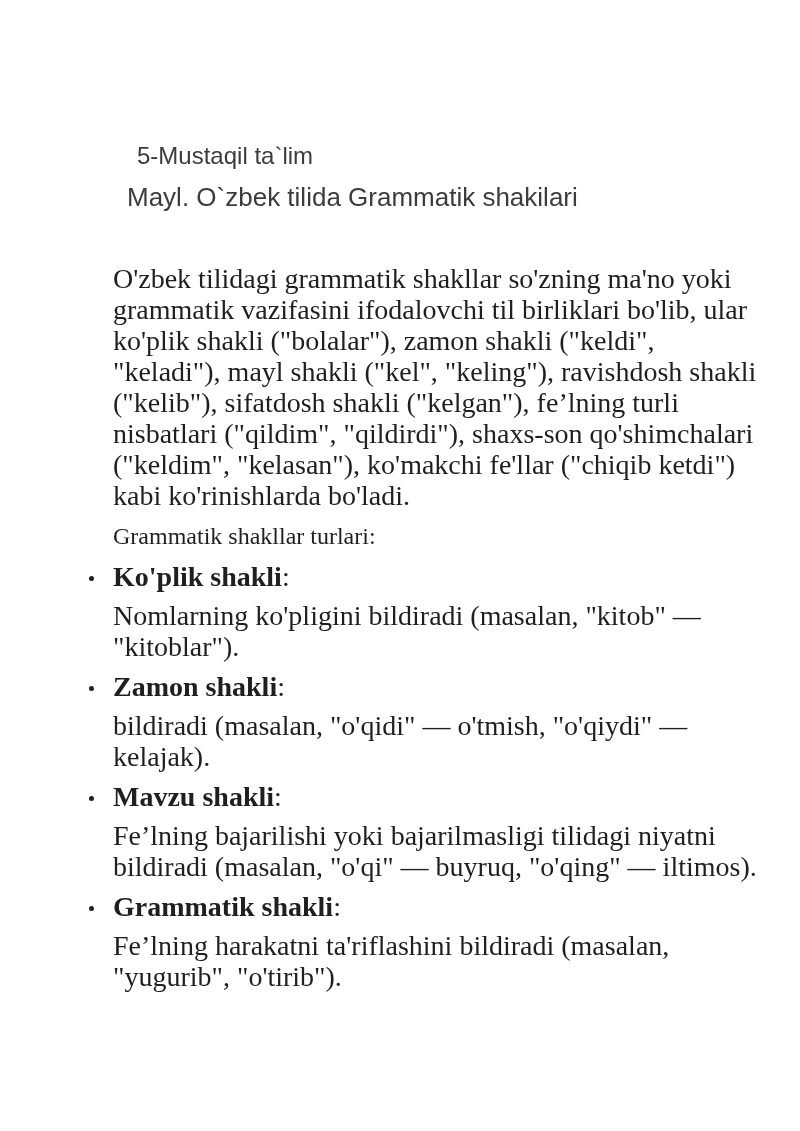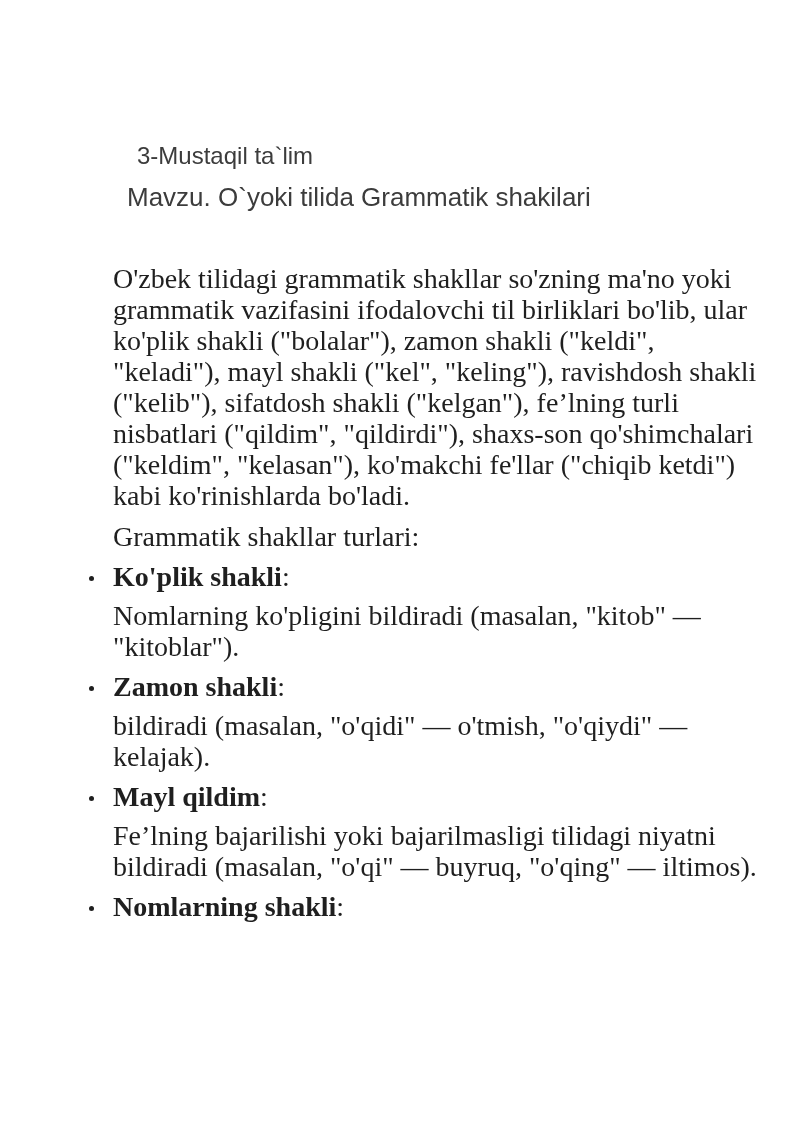--- a/index.html
+++ b/index.html
@@ -38,21 +38,21 @@
   .intro {
     margin-top: 49px;
   }
   .text-line {
     font-size: 28px;
     line-height: 31px;
     white-space: nowrap;
   }
   .section-title {
     margin-top: 10px;
-    font-size: 28px;
+    font-size: 24px;
     line-height: 31px;
     white-space: nowrap;
   }
   .list-item {
     position: relative;
     margin-top: 9px;
   }
   .bullet {
     position: absolute;
     left: -24px;
@@ -72,23 +72,23 @@
   }
   .item-body {
     margin-top: 8px;
   }
 </style>
 </head>
 <body>
 
 <div class="page">
 
-  <div class="doc-title">3-Mustaqil ta`lim</div>
+  <div class="doc-title">5-Mustaqil ta`lim</div>
 
-  <div class="doc-subtitle">Mavzu. O`yoki tilida Grammatik shakilari</div>
+  <div class="doc-subtitle">Mayl. O`zbek tilida Grammatik shakilari</div>
 
   <div class="intro">
     <div class="text-line">O'zbek tilidagi grammatik shakllar so'zning ma'no yoki</div>
     <div class="text-line">grammatik vazifasini ifodalovchi til birliklari bo'lib, ular</div>
     <div class="text-line">ko'plik shakli ("bolalar"), zamon shakli ("keldi",</div>
     <div class="text-line">"keladi"), mayl shakli ("kel", "keling"), ravishdosh shakli</div>
     <div class="text-line">("kelib"), sifatdosh shakli ("kelgan"), fe’lning turli</div>
     <div class="text-line">nisbatlari ("qildim", "qildirdi"), shaxs-son qo'shimchalari</div>
     <div class="text-line">("keldim", "kelasan"), ko'makchi fe'llar ("chiqib ketdi")</div>
     <div class="text-line">kabi ko'rinishlarda bo'ladi.</div>
@@ -111,27 +111,31 @@
       <span class="bullet"></span>
       <div class="item-heading"><span class="hd">Zamon shakli</span><span>:</span></div>
       <div class="item-body">
         <div class="text-line">bildiradi (masalan, "o'qidi" — o'tmish, "o'qiydi" —</div>
         <div class="text-line">kelajak).</div>
       </div>
     </div>
 
     <div class="list-item">
       <span class="bullet"></span>
-      <div class="item-heading"><span class="hd">Mayl qildim</span><span>:</span></div>
+      <div class="item-heading"><span class="hd">Mavzu shakli</span><span>:</span></div>
       <div class="item-body">
         <div class="text-line">Fe’lning bajarilishi yoki bajarilmasligi tilidagi niyatni</div>
         <div class="text-line">bildiradi (masalan, "o'qi" — buyruq, "o'qing" — iltimos).</div>
       </div>
     </div>
 
     <div class="list-item">
       <span class="bullet"></span>
-      <div class="item-heading"><span class="hd">Nomlarning shakli</span><span>:</span></div>
+      <div class="item-heading"><span class="hd">Grammatik shakli</span><span>:</span></div>
+      <div class="item-body">
+        <div class="text-line">Fe’lning harakatni ta'riflashini bildiradi (masalan,</div>
+        <div class="text-line">"yugurib", "o'tirib").</div>
+      </div>
     </div>
 
   </div>
 
 </div>
 
 </body></html>

